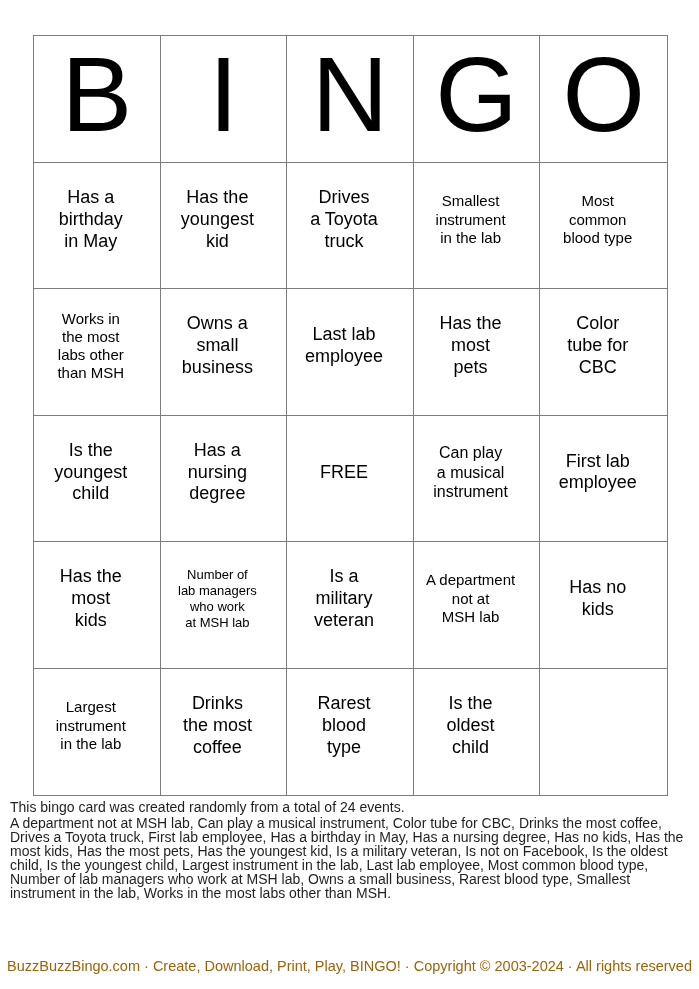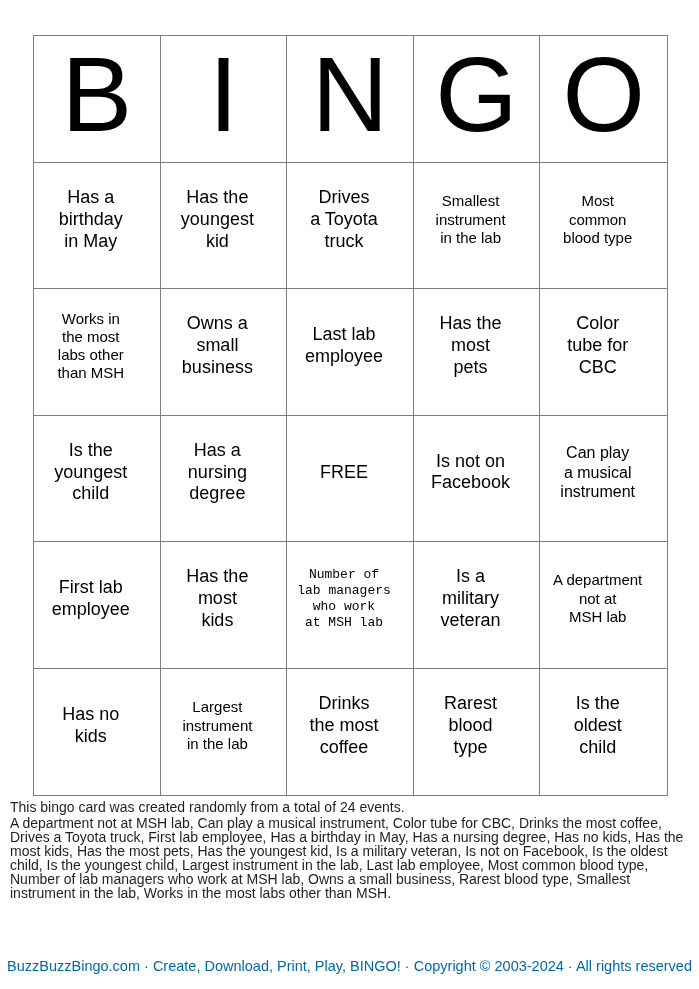--- a/index.html
+++ b/index.html
@@ -49,42 +49,42 @@
   }
 
   .cell {
     font-size: 18px;
     line-height: 1.22;
     white-space: pre-line;
     padding: 4px 16px 16px 4px;
   }
   .cell.s16 { font-size: 16px; }
   .cell.s15 { font-size: 15px; text-align: center; }
-  .cell.s13 { font-size: 13px; font-family: Liberation Mono, monospace; }
+  .cell.s13 { font-size: 13px; }
 
   .smallprint {
     position: absolute;
     left: 10px;
     right: 8px;
     top: 800px;
     font-size: 14px;
     line-height: 14px;
     color: #1f1f1f;
   }
   .smallprint .note { margin: 0 0 2px 0; }
   .smallprint .events { margin: 0; }
 
   .sitebar {
     position: absolute;
     left: 0;
     top: 958px;
     width: 100%;
     text-align: center;
     font-size: 14.5px;
-    color: #0369a1;
+    color: #a16207;
   }
 </style>
 </head>
 <body>
 
 <div class="page">
 
   <div class="grid">
 
     <div class="hcell">B</div>
@@ -125,22 +125,20 @@
 tube for
 CBC</div>
 
     <div class="cell">Is the
 youngest
 child</div>
     <div class="cell">Has a
 nursing
 degree</div>
     <div class="cell">FREE</div>
-    <div class="cell">Is not on
-Facebook</div>
     <div class="cell s16">Can play
 a musical
 instrument</div>
 
     <div class="cell">First lab
 employee</div>
     <div class="cell">Has the
 most
 kids</div>
     <div class="cell s13">Number of

